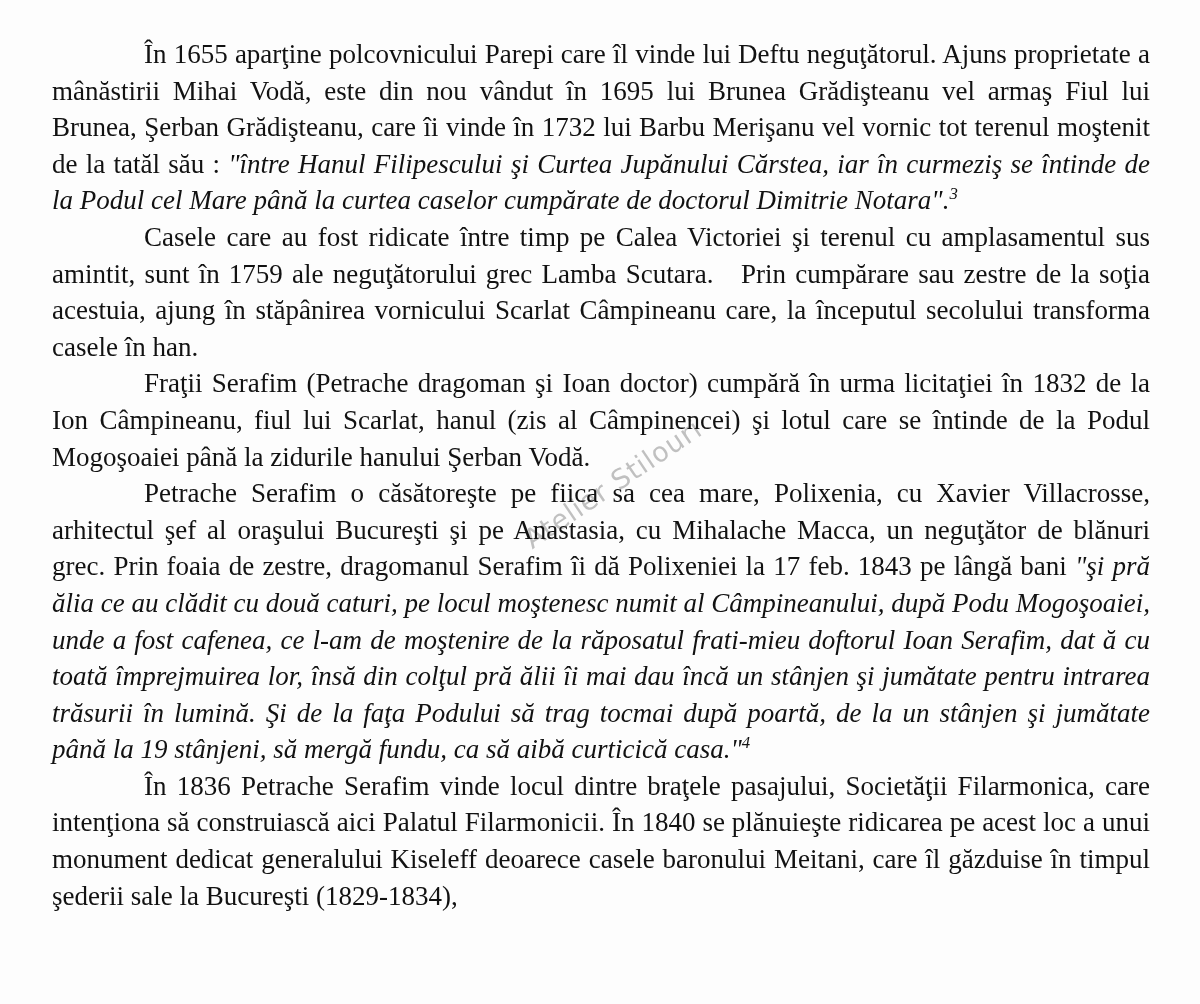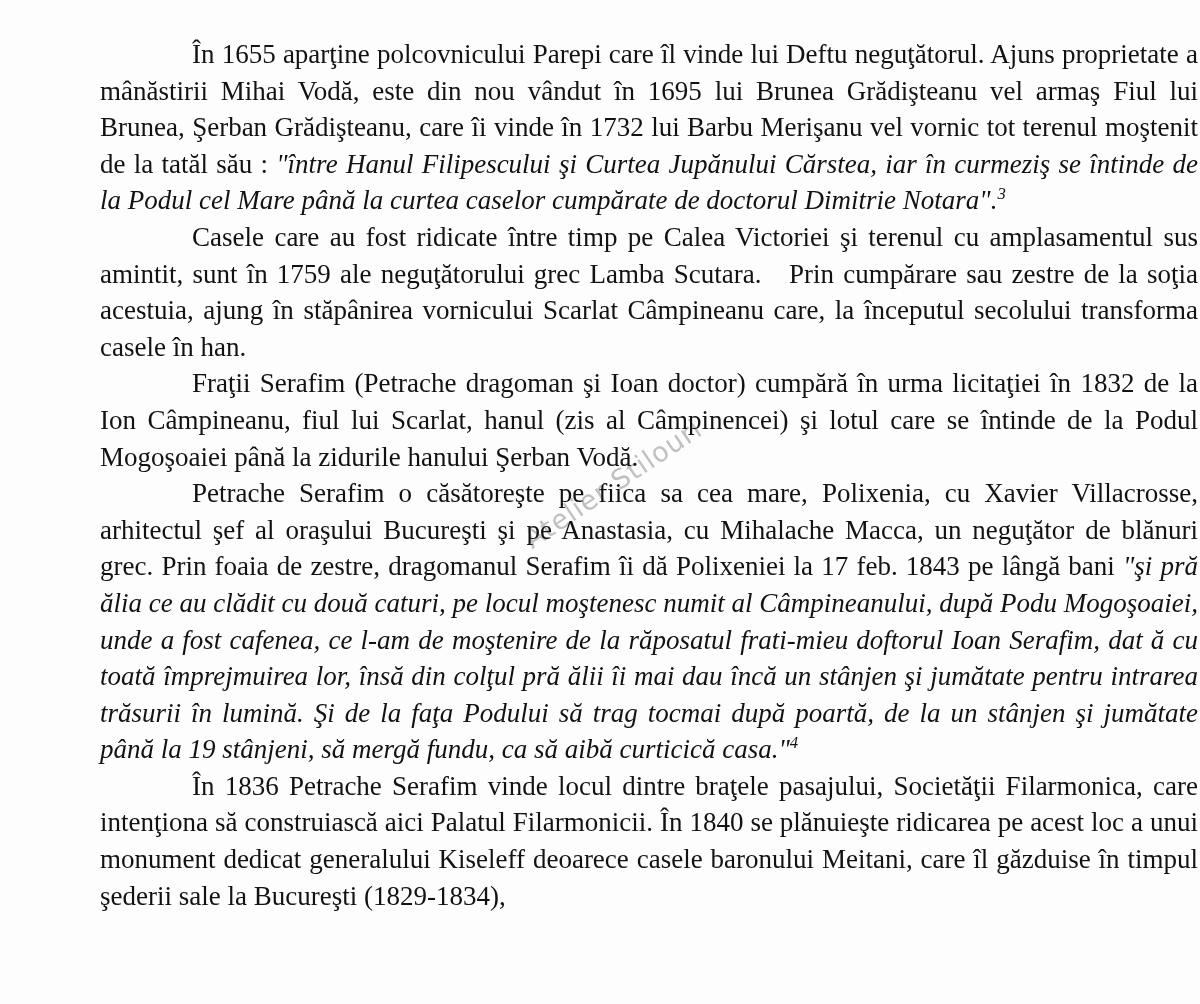--- a/index.html
+++ b/index.html
@@ -17,21 +17,20 @@
     color: #121212;
   }
   .text-block {
     position: absolute;
     left: 52px;
     top: 36px;
     width: 1098px;
     font-size: 27px;
     line-height: 36.6px;
     text-align: justify;
-    margin-left: 48px;
   }
   .text-block p {
     margin: 0;
     padding: 0;
     text-indent: 92px;
   }
   .seg-normal { font-style: normal; }
   .seg-italic { font-style: italic; }
   .footnote-ref {
     font-size: 0.62em;

